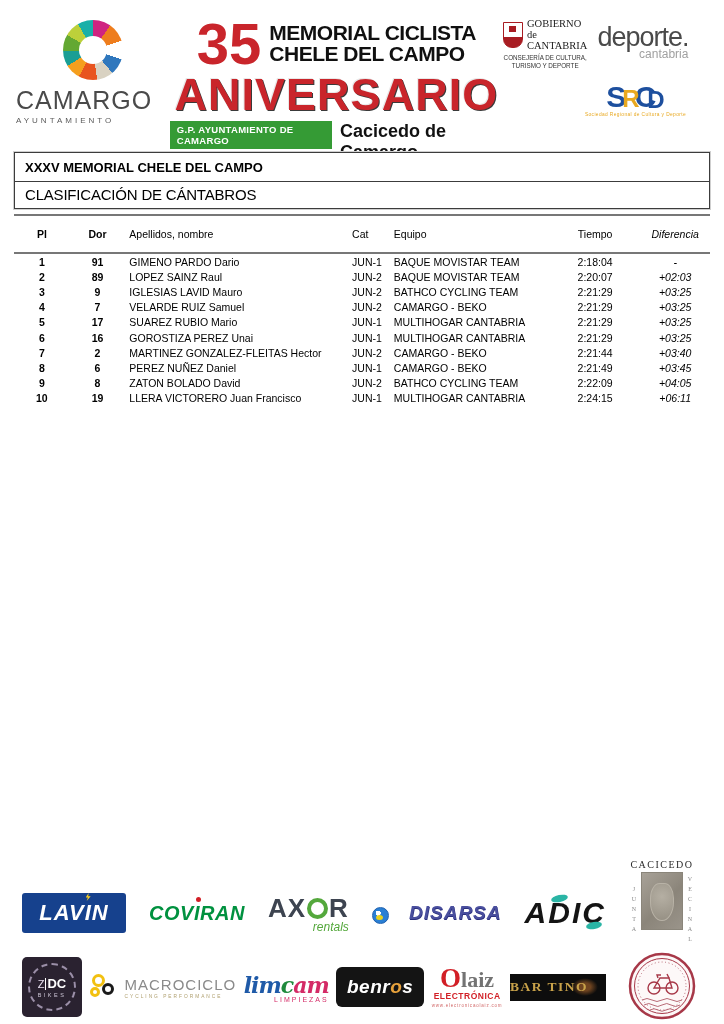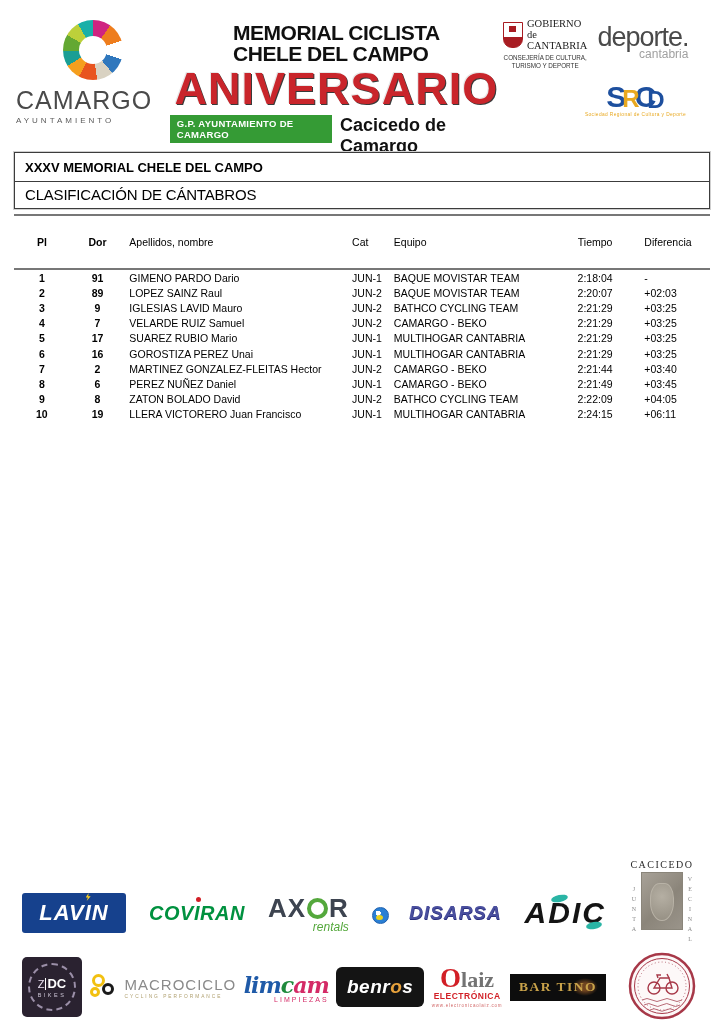--- a/index.html
+++ b/index.html
@@ -48,29 +48,29 @@
 
   
   .title-box { position:absolute; top:152px; left:14px; right:14px; border:1.5px solid #3c3c3c; background:#fff; box-shadow:0 0 0 1px #cfcfcf; }
   .title-main { font-size:13px; font-weight:700; color:#000; padding:7px 10px 6px; border-bottom:1.5px solid #3c3c3c; }
   .title-sub { font-size:15px; font-weight:400; color:#000; padding:4px 10px 5px; letter-spacing:-0.2px; }
 
   
   .results { position:absolute; top:214px; left:14px; right:14px; }
   table { width:100%; border-collapse:collapse; font-size:10.5px; color:#000; }
   thead tr { border-top:2px solid #777; border-bottom:2px solid #777; }
-  thead th { font-weight:700; padding:20px 4px; white-space:nowrap; }
+  thead th { font-weight:700; padding:12px 4px; white-space:nowrap; }
   tbody td { padding:1.6px 4px; white-space:nowrap; }
   .col-pl   { width:8%;  text-align:center; font-weight:700; }
   .col-dor  { width:8%;  text-align:center; font-weight:700; }
   .col-name { width:32%; text-align:left; font-weight:400; }
   .col-cat  { width:6%;  text-align:left; font-weight:400; }
   .col-team { width:23%; text-align:left; font-weight:400; }
   .col-time { width:13%; text-align:center; font-weight:400; }
-  .col-diff { width:10%; text-align:left; font-weight:400; }
+  .col-diff { width:10%; text-align:center; font-weight:400;font-style:italic; }
   thead .col-name, thead .col-cat, thead .col-team { text-align:left; }
 
   
   .footer { position:absolute; left:0; right:0; bottom:4px; height:140px; display:flex; padding:0 14px 0 22px; }
   .sponsor-rows { flex:1; display:flex; flex-direction:column; justify-content:space-between; padding-right:8px; }
   .srow { display:flex; align-items:center; justify-content:space-between; height:66px; }
 
   .lavin { background:#16418d; border-radius:3px; width:104px; height:40px; display:flex; align-items:center; justify-content:center; color:#fff; font-weight:800; font-style:italic; font-size:22px; letter-spacing:1px; }
   .lavin .bolt { position:relative; }
   .lavin .bolt::before { content:""; position:absolute; top:-7px; left:1px; width:5px; height:8px; background:#ffd21e; clip-path:polygon(60% 0,0 55%,45% 55%,20% 100%,100% 40%,50% 40%); }
@@ -127,39 +127,40 @@
   .benros { background:#141414; border-radius:6px; width:88px; height:40px; display:flex; align-items:center; justify-content:center; color:#fff; font-weight:700; font-style:italic; font-size:19px; letter-spacing:0.5px; }
   .benros .o { color:#e8a23c; }
 
   .olaiz { text-align:center; }
   .olaiz-name { font-family:"Liberation Serif", serif; line-height:0.9; }
   .olaiz .o { color:#d21f26; font-size:27px; font-weight:700; }
   .olaiz .rest { color:#737373; font-size:22px; font-weight:700; }
   .olaiz-sub { color:#d21f26; font-weight:700; font-size:8.5px; letter-spacing:0.5px; margin-top:0; }
   .olaiz-url { color:#d26a6a; font-size:4.5px; letter-spacing:0.8px; margin-top:2px; }
 
-  .bartino { background:#0d0d0d; width:96px; height:27px; display:flex; align-items:center; justify-content:center; position:relative; overflow:hidden; }
+  .bartino { background:#0d0d0d; width:96px; height:27px; display:flex; align-items:center; justify-content:flex-start; position:relative; overflow:hidden; }
   .bartino::after { content:""; position:absolute; right:8px; top:4px; width:26px; height:18px; background:radial-gradient(ellipse at center,#7a4a22 0 30%,transparent 70%); opacity:0.9; }
   .bartino-text { font-family:"Liberation Serif", serif; color:#c8a24a; font-weight:700; font-size:13.5px; letter-spacing:1.5px; position:relative; z-index:1; }
 
   .stamp svg { display:block; }
 </style>
 </head>
 <body>
 
 <div class="header">
 
   <div class="camargo-block">
     <div class="camargo-c"></div>
     <div class="camargo-name">CAMARGO</div>
     <div class="camargo-sub">AYUNTAMIENTO</div>
   </div>
 
   <div class="event-block">
     <div class="event-top">
+      <div class="event-num">35</div>
       <div class="event-title">
         <div>MEMORIAL CICLISTA</div>
         <div>CHELE DEL CAMPO</div>
       </div>
     </div>
     <div class="event-anniv">ANIVERSARIO</div>
     <div class="event-bottom">
       <span class="event-gp">G.P. AYUNTAMIENTO DE CAMARGO</span>
       <span class="event-loc">Cacicedo de Camargo</span>
     </div>

